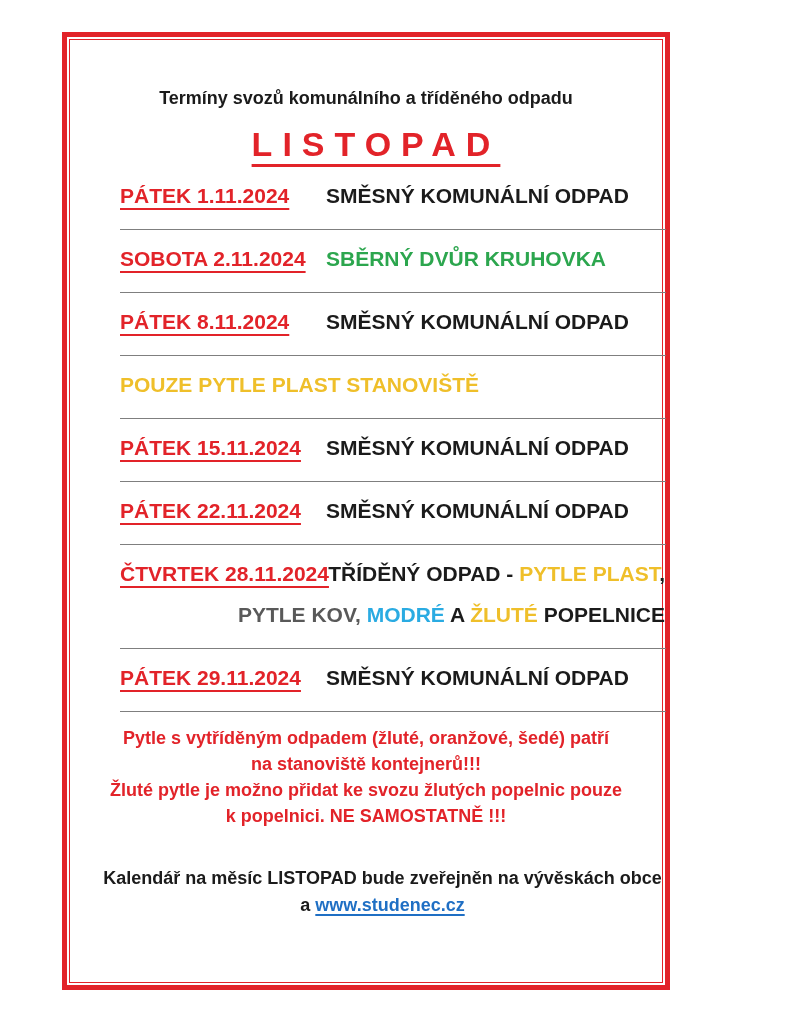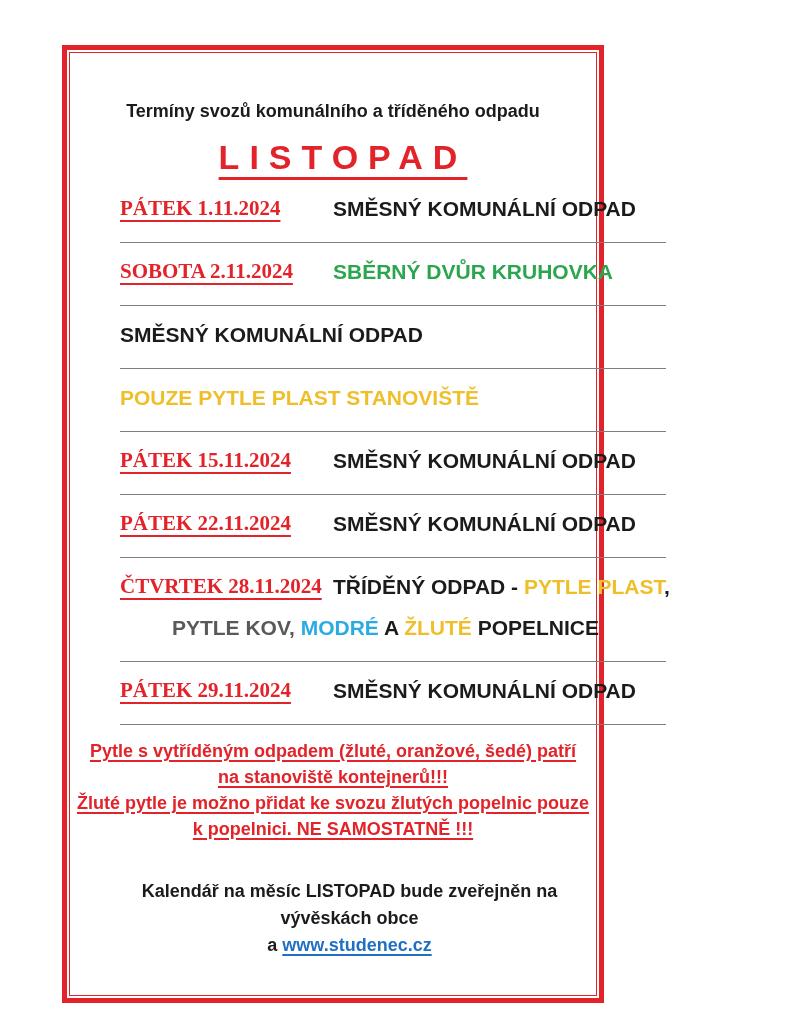--- a/index.html
+++ b/index.html
@@ -11,22 +11,22 @@
   .page {
     position: relative;
     width: 792px;
     height: 1024px;
     background: #ffffff;
     overflow: hidden;
   }
   .frame {
     position: absolute;
     left: 62px;
-    top: 45px;
-    width: 542px;
+    top: 32px;
+    width: 608px;
     height: 958px;
     border: 5px solid var(--red);
     box-sizing: border-box;
   }
   .frame-inner {
     position: absolute;
     inset: 2px;
     border: 1px solid var(--red);
     pointer-events: none;
   }
@@ -66,22 +66,21 @@
     font-weight: 700;
     line-height: 27px;
     white-space: nowrap;
   }
   .entry .date {
     color: var(--red);
     text-decoration: underline;
     text-decoration-thickness: 2px;
     text-underline-offset: 5px;
     min-width: 205px;
-    margin-right: 8px;
-    font-family: Liberation Serif, serif;
+    margin-right: 1px;
   }
   .entry .desc {
     color: var(--black);
   }
   .entry.cont {
     display: block;
     margin-top: 14px;
     padding-left: 17px;
     text-align: right;
   }
@@ -93,21 +92,20 @@
   }
   .notice {
     margin-top: 13px;
     text-align: center;
     font-size: 18px;
     font-weight: 700;
     line-height: 26px;
     color: var(--red);
   }
   .notice .notice-line {
-    text-decoration: underline;
     text-decoration-thickness: 2px;
     text-underline-offset: 3px;
   }
   .footer {
     margin-top: 36px;
     text-align: center;
     font-size: 18px;
     font-weight: 700;
     line-height: 27px;
     color: var(--black);
@@ -140,20 +138,21 @@
         </div>
         <div class="sep"></div>
 
         <div class="entry">
           <span class="date">SOBOTA 2.11.2024</span>
           <span class="desc"><span style="color: rgb(44, 166, 78);">SBĚRNÝ DVŮR KRUHOVKA</span></span>
         </div>
         <div class="sep"></div>
 
         <div class="entry">
+          <span class="date">PÁTEK 8.11.2024</span>
           <span class="desc"><span style="color: rgb(27, 27, 27);">SMĚSNÝ KOMUNÁLNÍ ODPAD</span></span>
         </div>
         <div class="sep"></div>
 
         <div class="entry">
           <span class="desc"><span style="color: rgb(239, 191, 42);">POUZE PYTLE PLAST STANOVIŠTĚ</span></span>
         </div>
         <div class="sep"></div>
 
         <div class="entry">

